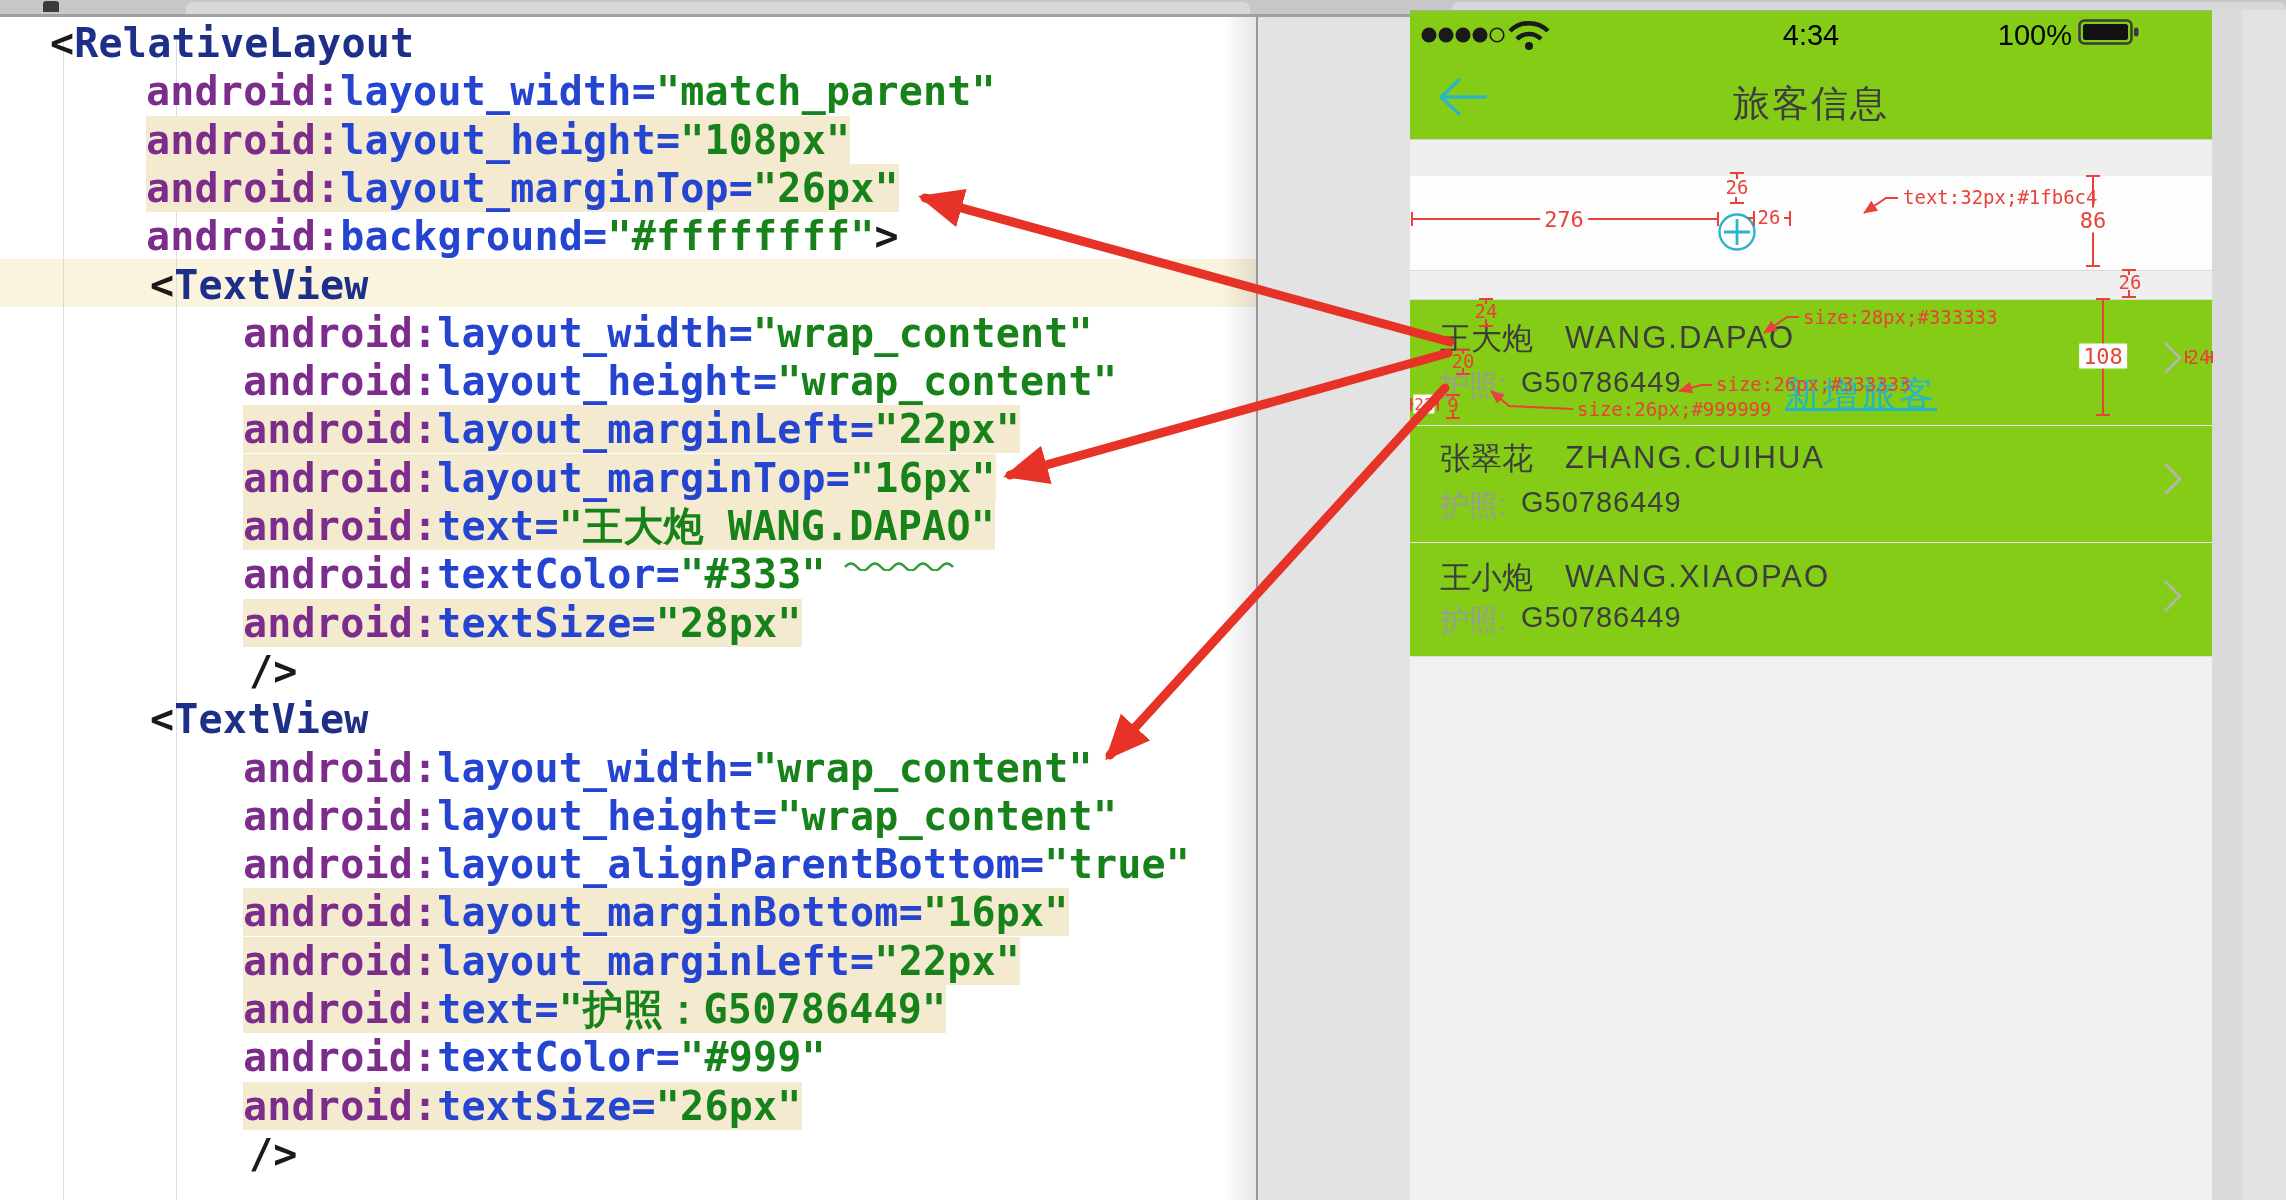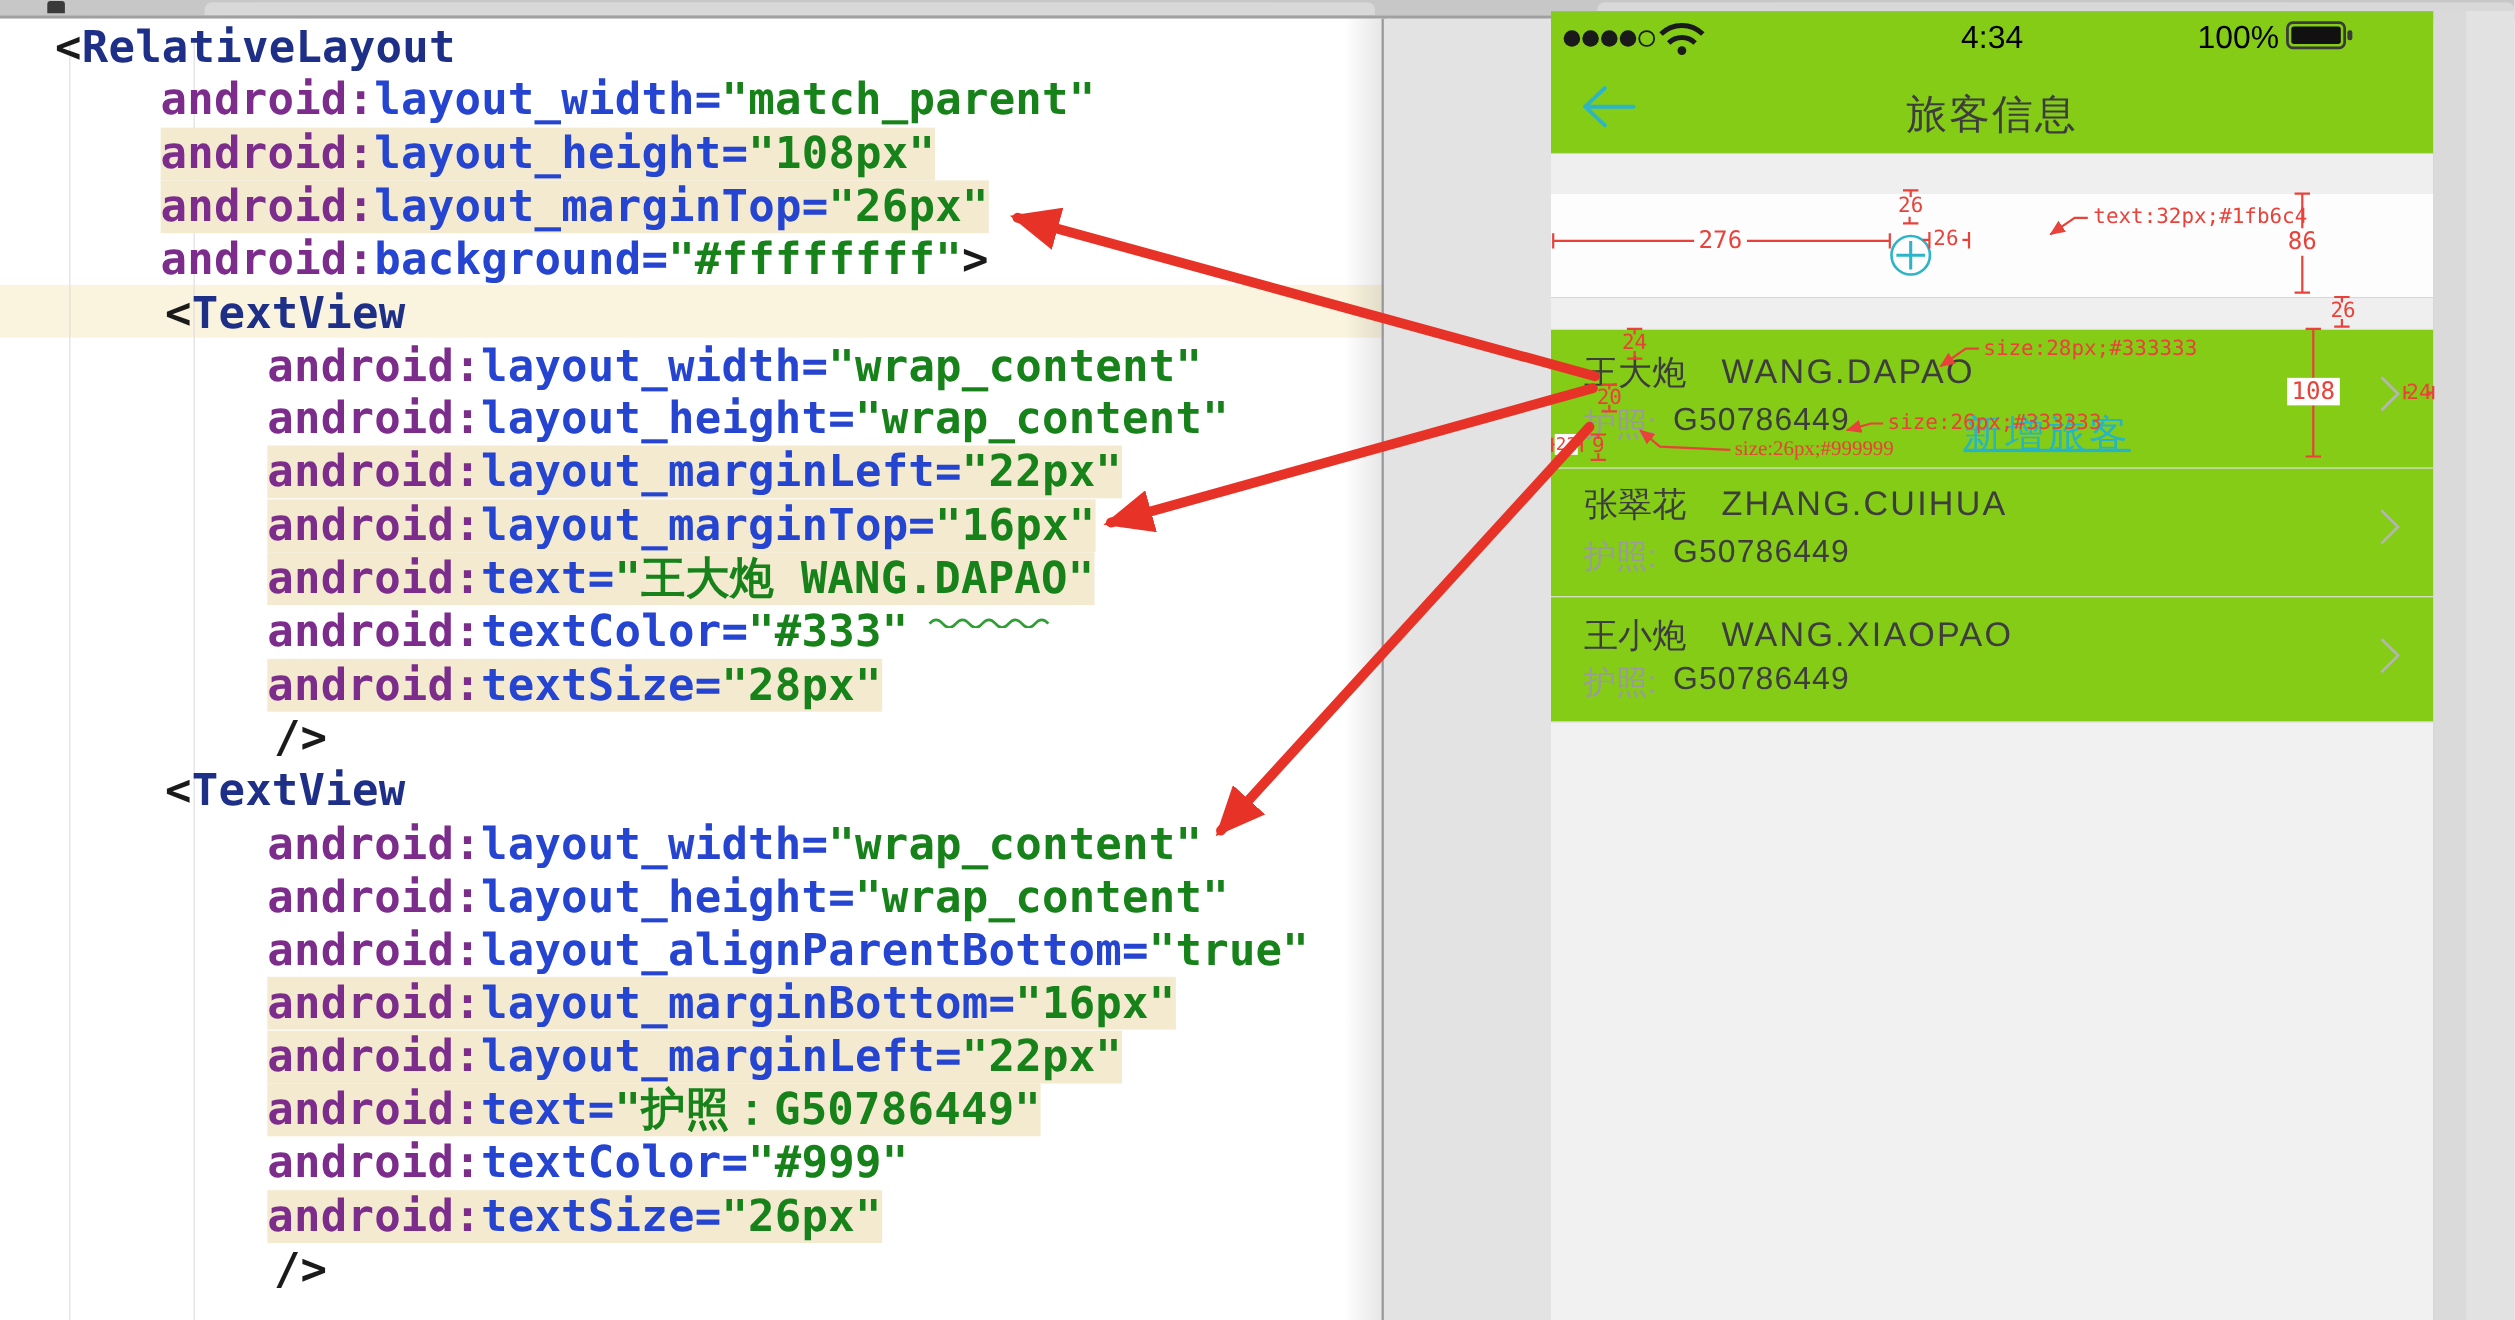--- a/index.html
+++ b/index.html
@@ -246,21 +246,21 @@
 <span class="al" style="left:1769px;top:217px;">26</span>
 <span class="al anchor-left" style="left:1903px;top:197px;">text:32px;#1fb6c4</span>
 <span class="al big bgw" style="left:2093px;top:220px;">86</span>
 <span class="al" style="left:2130px;top:282px;">26</span>
 <span class="al" style="left:1486px;top:311px;">24</span>
 <span class="al" style="left:1463px;top:361px;">20</span>
 <span class="al" style="left:1453px;top:405px;">9</span>
 <span class="al bgw" style="left:1424px;top:404px;font-size:16px;padding:0 1px;">22</span>
 <span class="al anchor-left" style="left:1803px;top:317px;">size:28px;#333333</span>
 <span class="al anchor-left" style="left:1716px;top:384px;">size:26px;#333333</span>
-<span class="al anchor-left" style="left:1577px;top:409px;font-family:Liberation Serif, serif;">size:26px;#999999</span>
+<span class="al anchor-left" style="left:1577px;top:409px;">size:26px;#999999</span>
 <span class="al big bgw" style="left:2103px;top:356px;">108</span>
 <span class="al" style="left:2199px;top:357px;">24</span>
 
 <svg class="overlay arrows" width="2286" height="1200">
   <defs>
     <marker id="mA" markerWidth="5" markerHeight="4.4" refX="4.2" refY="2.2" orient="auto">
       <path d="M0,0 L5,2.2 L0,4.4 z" fill="#e73327"></path>
     </marker>
   </defs>
   <g stroke="#e73327" stroke-width="9" fill="none" stroke-linecap="round">

